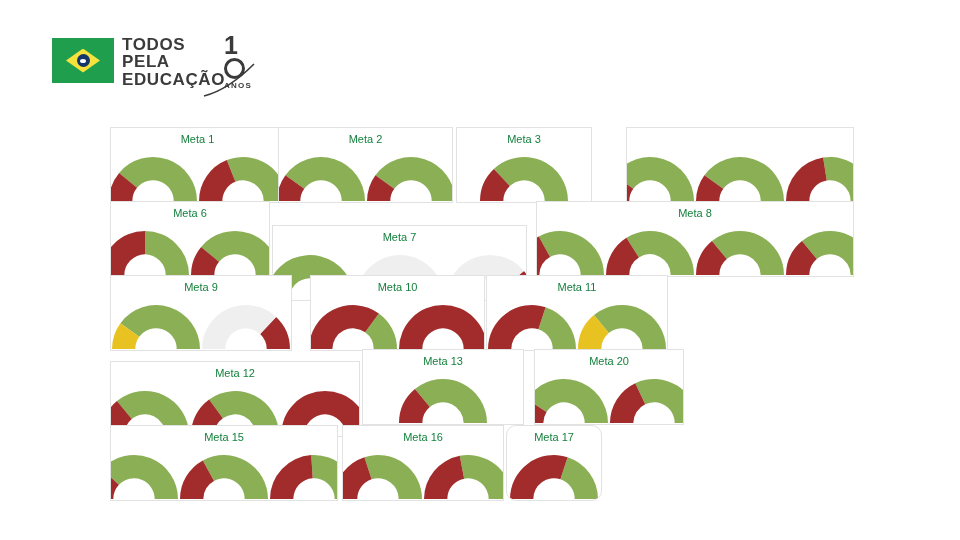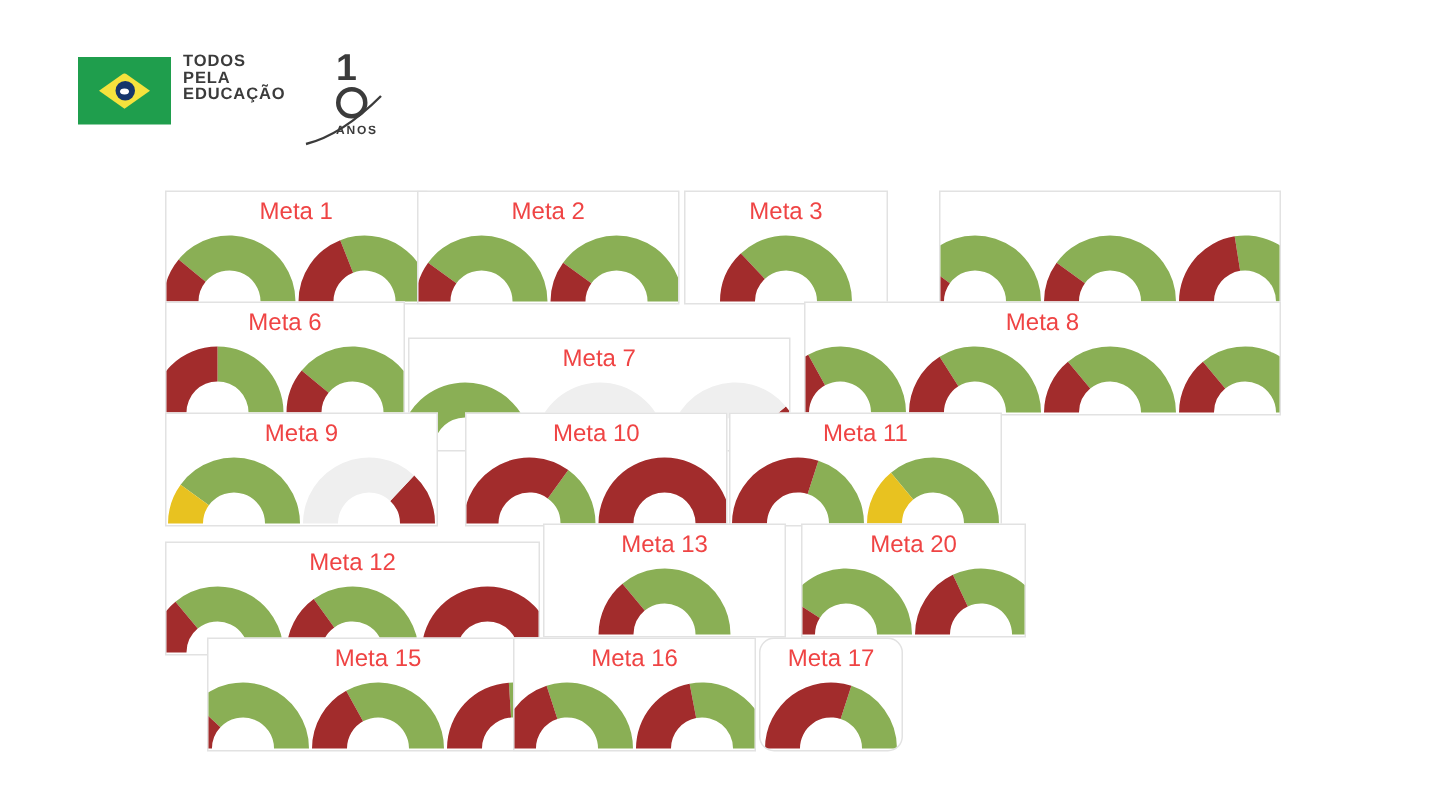--- a/index.html
+++ b/index.html
@@ -60,21 +60,21 @@
     height: 4px;
     border-radius: 50%;
     background: #ffffff;
   }
   #logo .words {
     position: absolute;
     left: 70px;
     top: 2px;
     line-height: 1.02;
     font-weight: bold;
-    font-size: 11px;
+    font-size: 17px;
     letter-spacing: 0.6px;
     color: #3b3b3b;
   }
   #logo .tenblock {
     position: absolute;
     left: 172px;
     top: 0px;
     text-align: left;
     color: #3b3b3b;
   }
@@ -113,22 +113,22 @@
     border: 1px solid #e2e2e2;
     box-sizing: border-box;
     overflow: hidden;
   }
   .card .title {
     position: absolute;
     top: 5px;
     left: 0;
     right: 0;
     text-align: center;
-    font-size: 16px;
-    color: #ef4444;
+    font-size: 11px;
+    color: #15803d;
     font-family: "Liberation Sans", sans-serif;
     white-space: nowrap;
   }
   .gauges {
     position: absolute;
     left: 0;
     right: 0;
     bottom: 0;
     top: 26px;
     display: flex;
@@ -395,21 +395,21 @@
           </svg>
         </div>
         <div class="gauge">
           <svg width="90" height="46" viewBox="0 0 90 46">
             <path d="M 26.265711171136797 5.18760969149514 A 44 44 0 0 1 89 44.99999999999999 L 65.68 45 A 20.68 20.68 0 0 0 36.19488425043429 26.288176555002718 Z" fill="#8aaf55"></path>
             <path d="M 1 45 A 44 44 0 0 1 26.265711171136797 5.18760969149514 L 36.19488425043429 26.288176555002718 A 20.68 20.68 0 0 0 24.32 45 Z" fill="#a22c2c"></path>
           </svg>
         </div>
       </div>
     </div>
-    <div class="card" style="left: 110px; top: 425px; width: 228px; height: 76px; margin-left: 28px;">
+    <div class="card" style="left: 110px; top: 425px; width: 228px; height: 76px;">
       <div class="title">Meta 15</div>
       <div class="gauges">
         <div class="gauge">
           <svg width="90" height="46" viewBox="0 0 90 46">
             <path d="M 12.925380393457885 14.879927339137705 A 44 44 0 0 1 89 44.99999999999999 L 65.68 45 A 20.68 20.68 0 0 0 29.924928784925207 30.84356584939472 Z" fill="#8aaf55"></path>
             <path d="M 1 45 A 44 44 0 0 1 12.925380393457885 14.879927339137705 L 29.924928784925207 30.84356584939472 A 20.68 20.68 0 0 0 24.32 45 Z" fill="#a22c2c"></path>
           </svg>
         </div>
         <div class="gauge">
           <svg width="90" height="46" viewBox="0 0 90 46">

